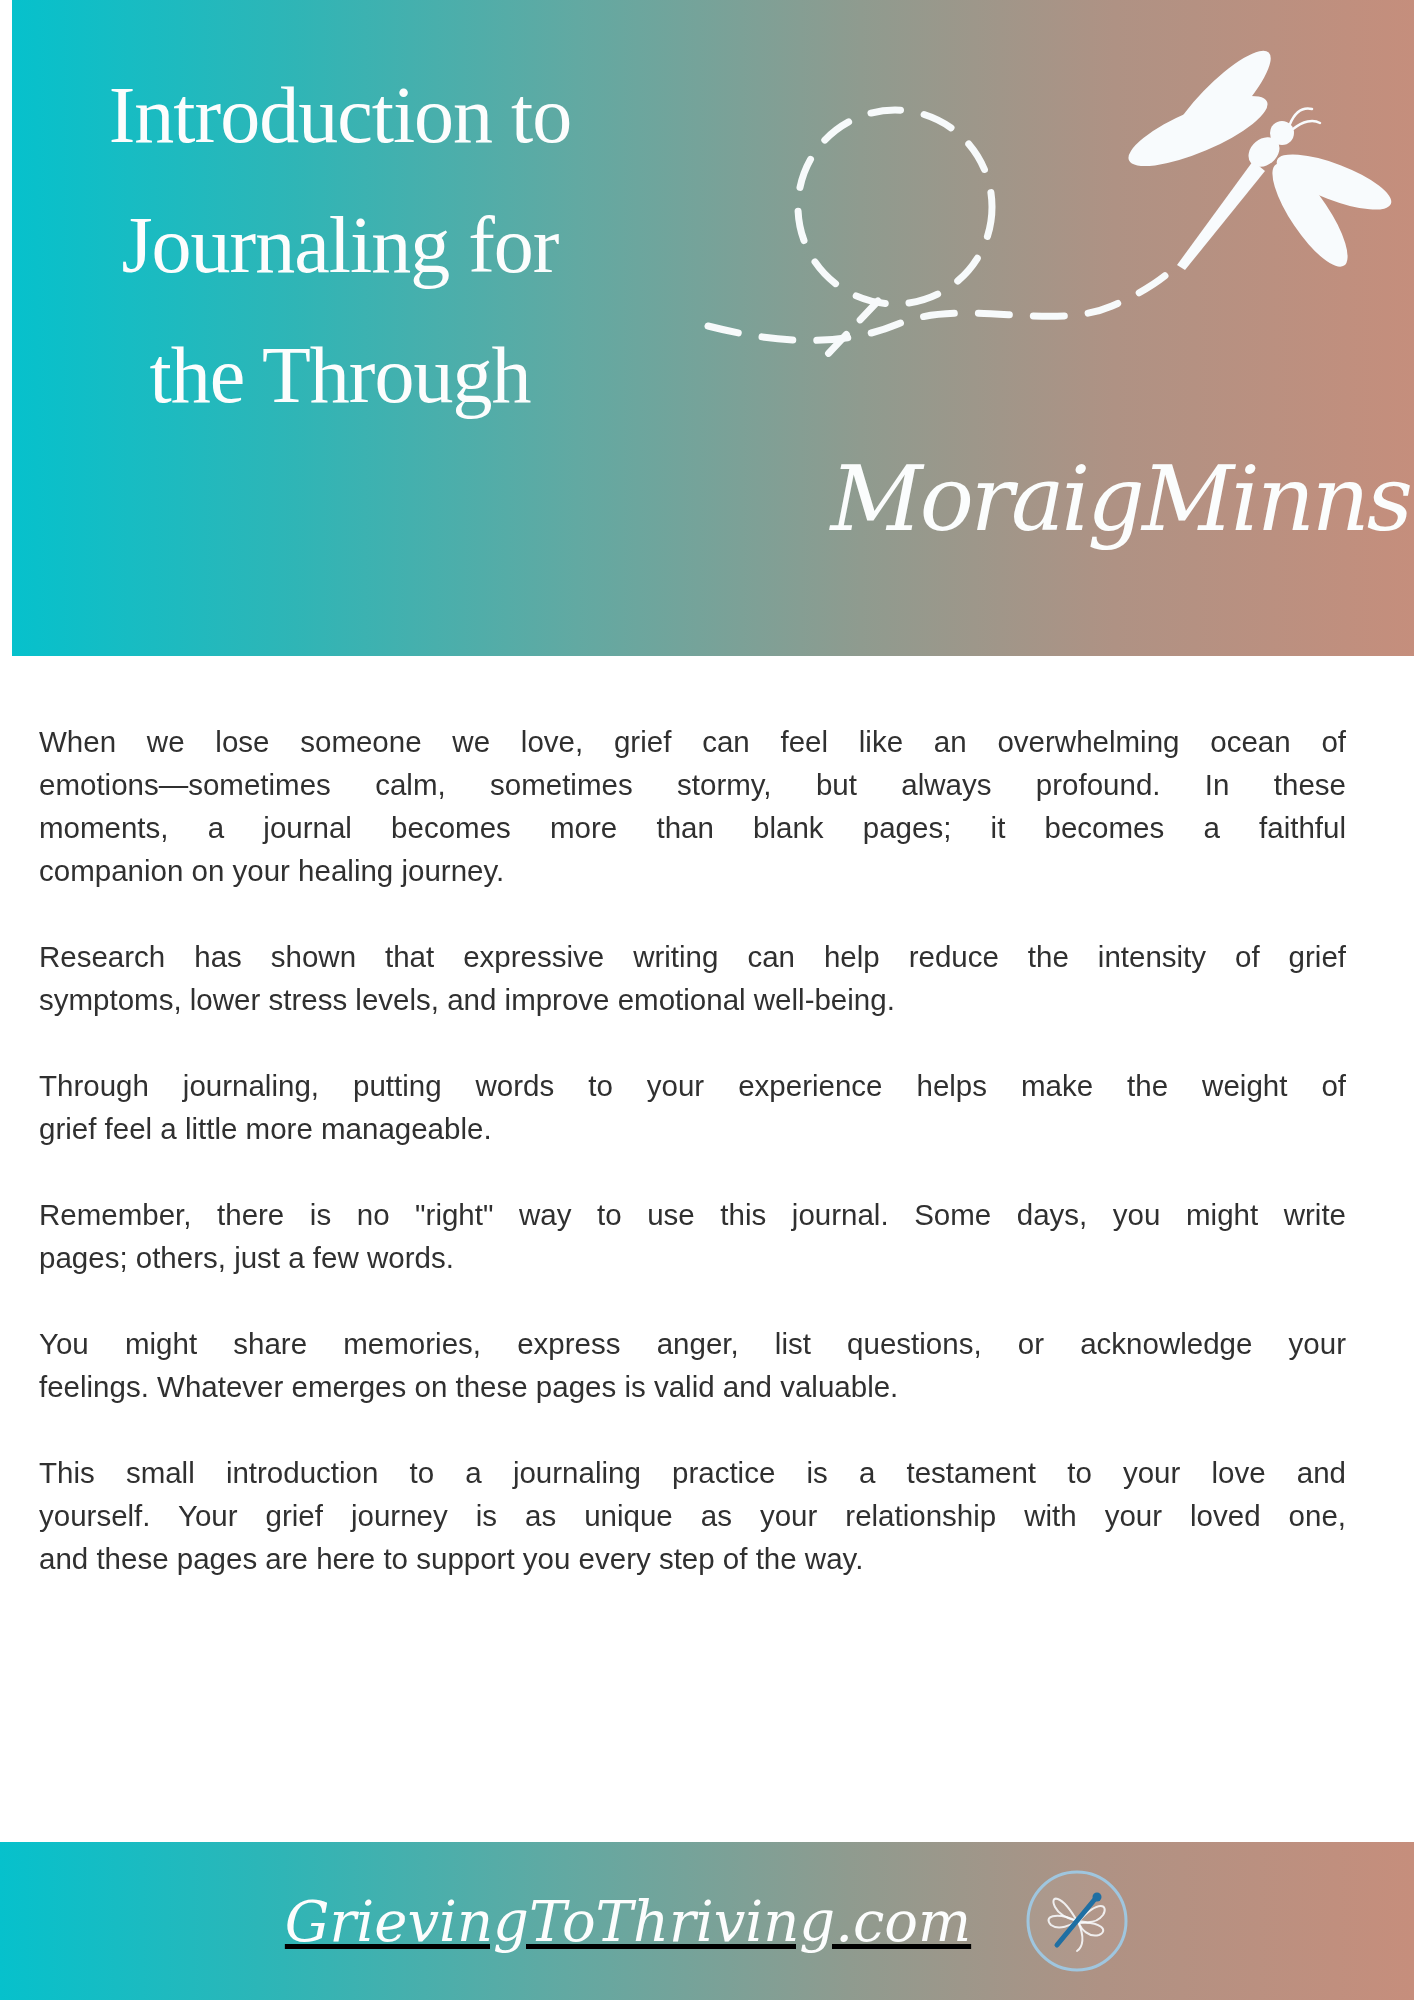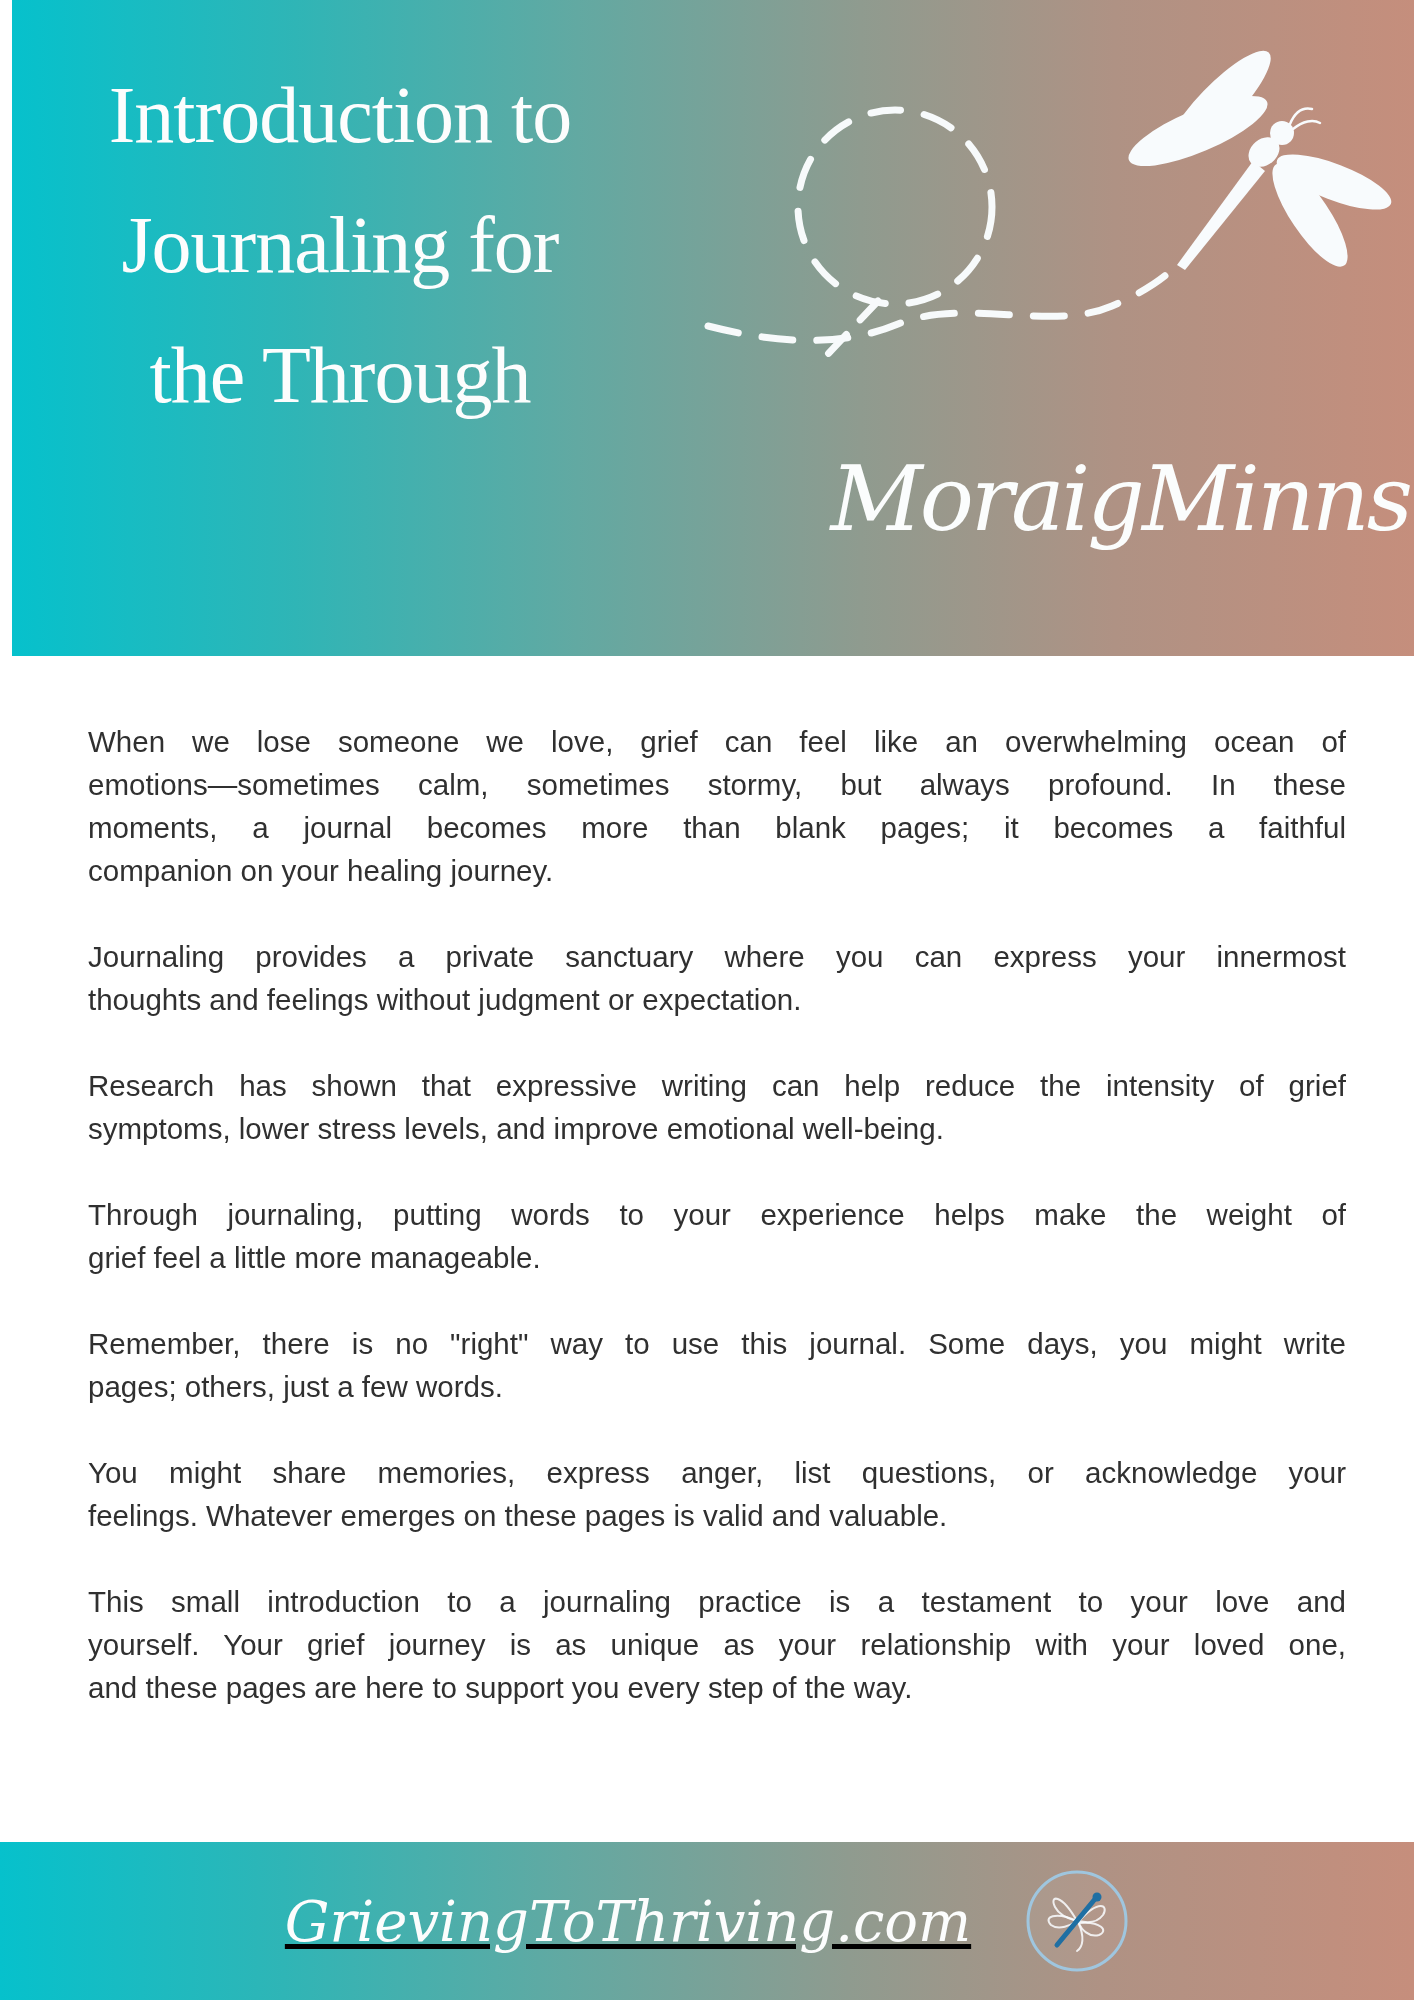--- a/index.html
+++ b/index.html
@@ -23,21 +23,21 @@
     color:#fcfdfd; text-align:center; white-space:nowrap;
   }
   .signature {
     position:absolute; top:446px; right:16px;
     font-family:"DejaVu Serif", serif; font-style:italic;
     font-size:90px; letter-spacing:-3px; color:#fbfdfd; white-space:nowrap;
   }
   .flight-svg { position:absolute; top:0; left:0; }
   .content {
     position:absolute; top:656px; left:0; width:1414px;
-    padding:64px 68px 0 88px; box-sizing:border-box;
+    padding:64px 68px 0 39px; box-sizing:border-box;
     color:#303030; font-size:29.5px; font-weight:400;
   }
   .para { line-height:43px; }
   .para + .para { margin-top:43px; }
   .jline { text-align:justify; text-align-last:justify; }
   .jlast { text-align:left; }
   .site-text {
     font-family:"DejaVu Serif", serif; font-style:italic;
     font-size:56px; color:#fcfdfd; white-space:nowrap;
   }
@@ -85,24 +85,20 @@
   </header>
 
   <main class="content" style="color: rgb(48, 48, 48);">
       <div class="para">
         <div class="jline">When we lose someone we love, grief can feel like an overwhelming ocean of</div>
         <div class="jline">emotions—sometimes calm, sometimes stormy, but always profound. In these</div>
         <div class="jline">moments, a journal becomes more than blank pages; it becomes a faithful</div>
         <div class="jlast">companion on your healing journey.</div>
       </div>
       <div class="para">
-        <div class="jline">Journaling provides a private sanctuary where you can express your innermost</div>
-        <div class="jlast">thoughts and feelings without judgment or expectation.</div>
-      </div>
-      <div class="para">
         <div class="jline">Research has shown that expressive writing can help reduce the intensity of grief</div>
         <div class="jlast">symptoms, lower stress levels, and improve emotional well-being.</div>
       </div>
       <div class="para">
         <div class="jline">Through journaling, putting words to your experience helps make the weight of</div>
         <div class="jlast">grief feel a little more manageable.</div>
       </div>
       <div class="para">
         <div class="jline">Remember, there is no "right" way to use this journal. Some days, you might write</div>
         <div class="jlast">pages; others, just a few words.</div>

